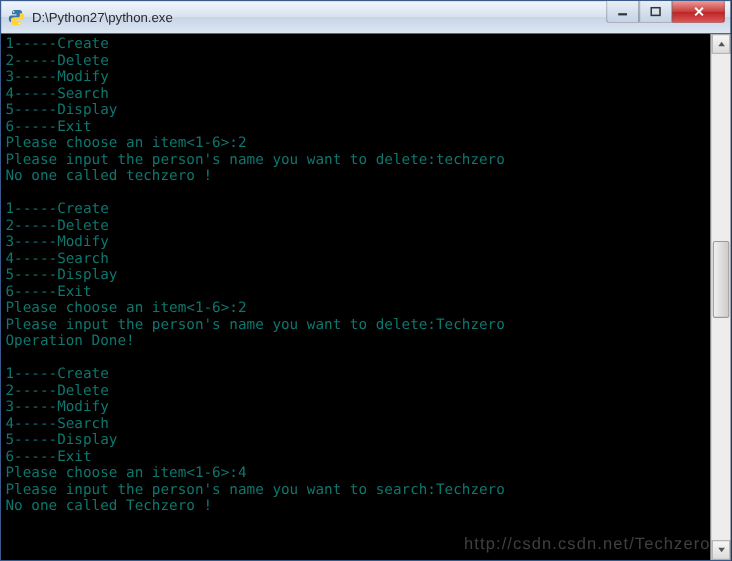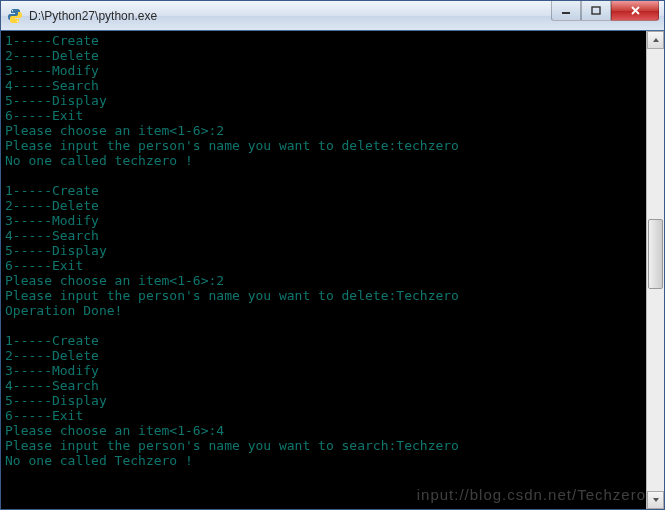--- a/index.html
+++ b/index.html
@@ -206,16 +206,16 @@
       <div class="sb-track">
         <div class="sb-thumb"></div>
       </div>
       <div class="sb-btn">
         <svg width="8" height="6">
             <path d="M1 1 L7 1 L4 5 Z" fill="#555"></path>
           </svg>
       </div>
     </div>
 
-    <div class="watermark">input://blog.csdn.net/Techzero</div>
+    <div class="watermark">http://csdn.csdn.net/Techzero</div>
   </div>
 
 </div>
 
 </body></html>

